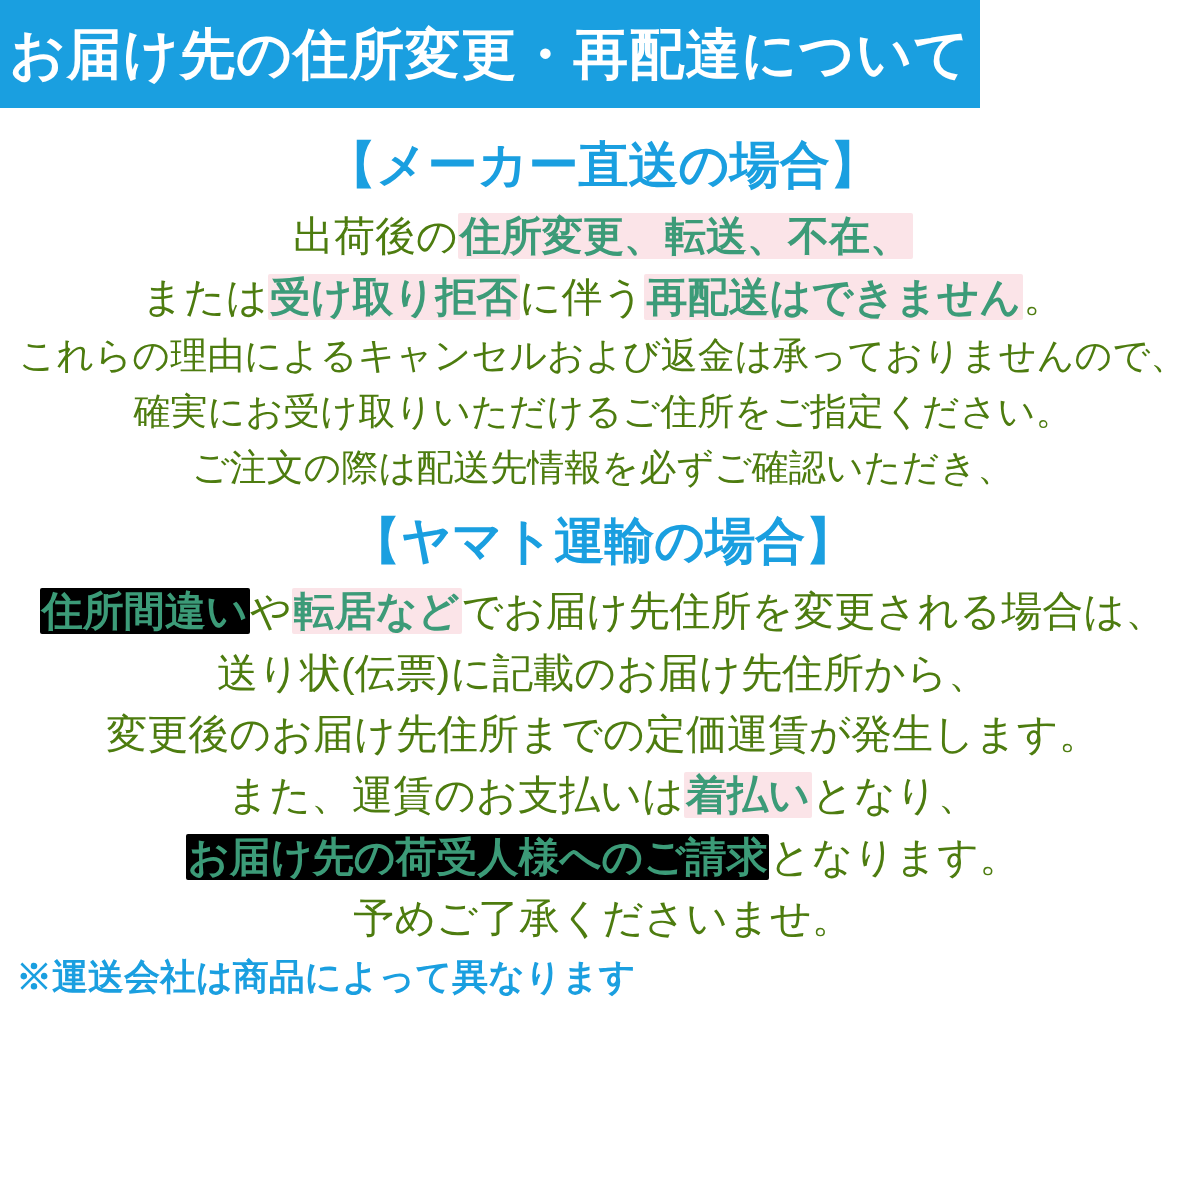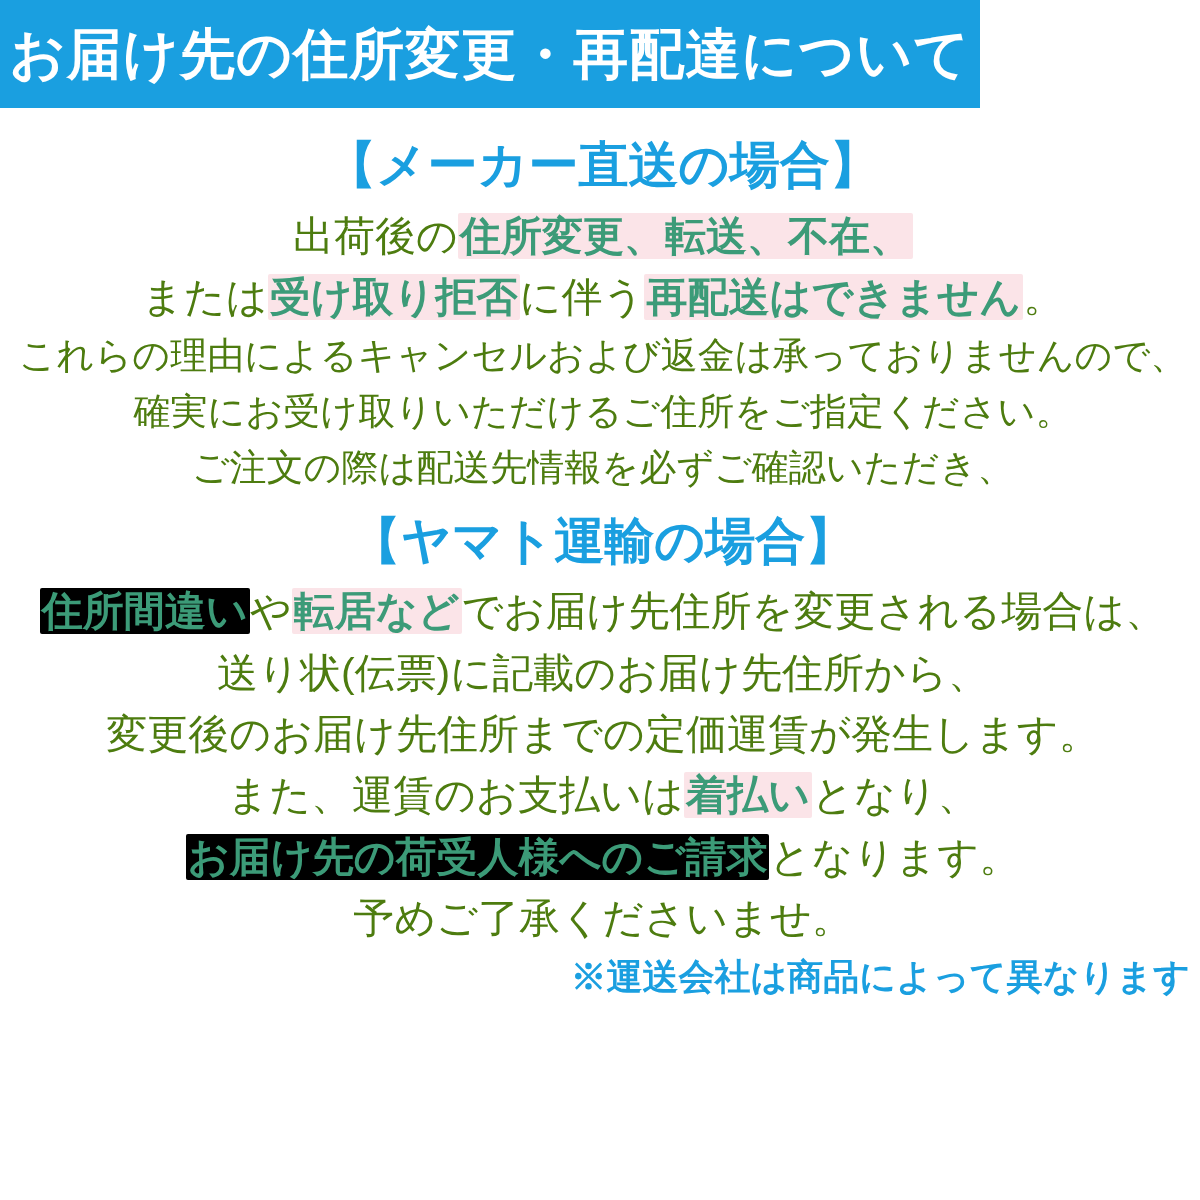--- a/index.html
+++ b/index.html
@@ -53,21 +53,21 @@
   .body-line {
     text-align: center;
     color: #5a5f66;
     font-size: 41px;
     font-weight: 500;
     line-height: 1.40;
     margin: 4px 0;
     white-space: nowrap;
   }
   .note-line {
-    text-align: right;
+    text-align: left;
     color: #1a9fe0;
     font-size: 36px;
     font-weight: 700;
     line-height: 1.3;
     margin: 6px 0 0 0;
     white-space: nowrap;
   }
   .hl-green {
     background: #000000;
     color: #3c9b78;

